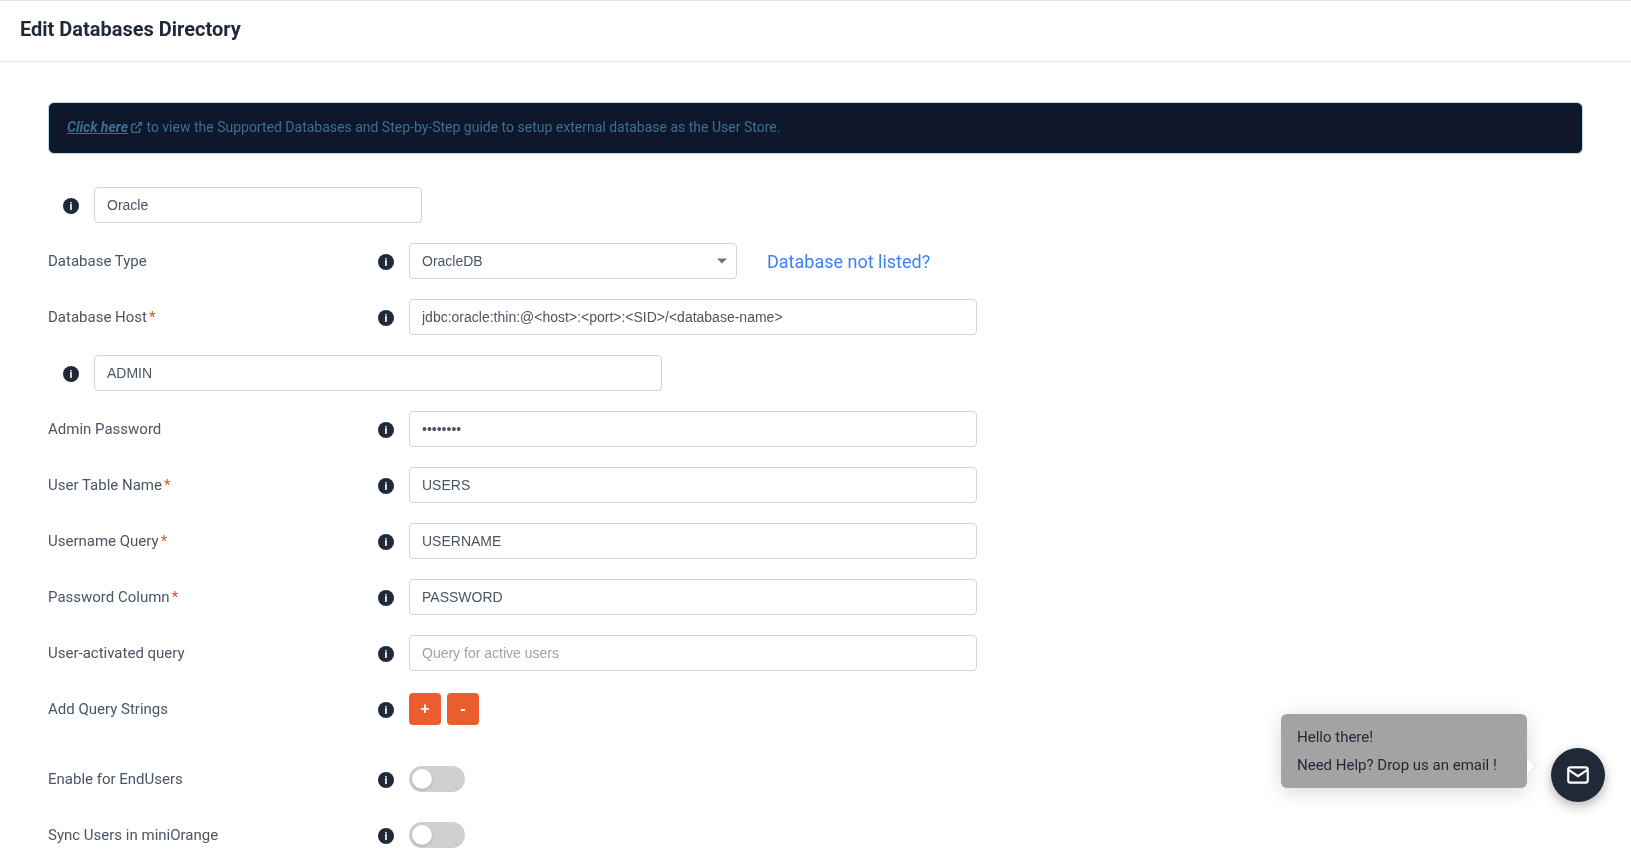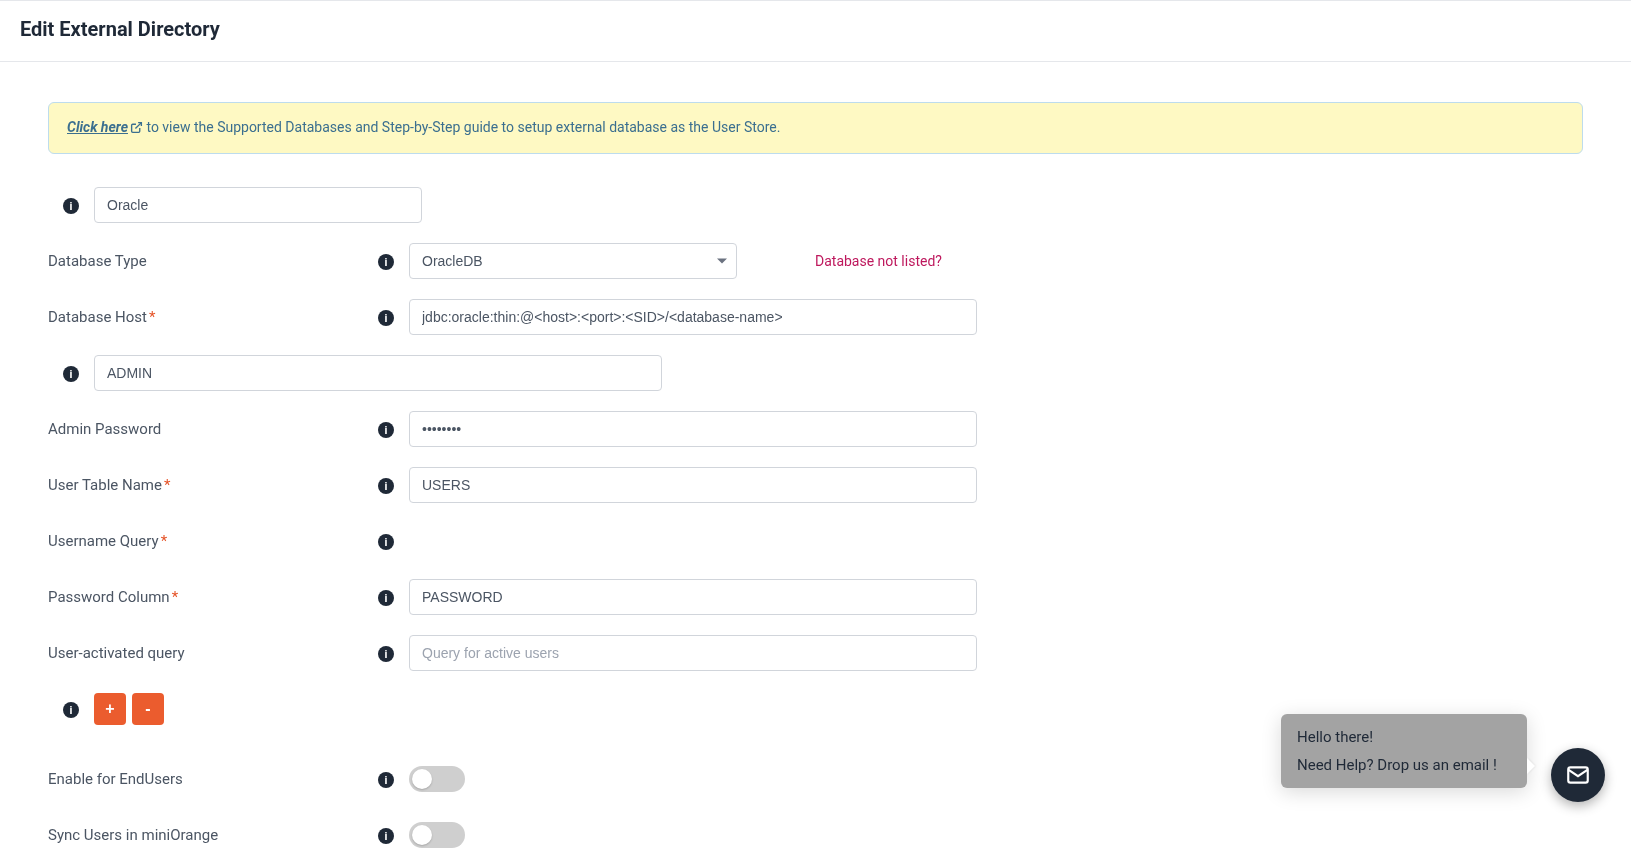--- a/index.html
+++ b/index.html
@@ -2,21 +2,21 @@
 <html><head>
 <meta charset="utf-8">
 <style>
   * { box-sizing: border-box; margin: 0; padding: 0; }
   html, body { font-family: -apple-system, BlinkMacSystemFont, "Segoe UI", Roboto, Arial, sans-serif; background:#fff; color:#2c3e50; }
   .page-top-border { border-top: 1px solid #e5e7eb; padding-top: 0; }
   .page-header { padding: 16px 20px 20px 20px; border-bottom: 1px solid #e5e7eb; }
   .page-title { font-size: 20px; font-weight: 700; color:#1f2937; }
   .content { padding: 40px 48px; }
   .info-banner {
-    background: #fef9c3;
+    background: #0f172a;
     border: 1px solid #bddced;
     border-radius: 6px;
     padding: 16px 18px;
     color:#3b6f8f;
     font-size: 14px;
     margin-bottom: 28px;
   }
   .info-banner a { color:#3b6f8f; font-weight: 700; text-decoration: underline; font-style: italic; }
   .form-row {
     display: flex;
@@ -60,21 +60,21 @@
   .w-med { width: 328px; }
   .w-wide { width: 568px; }
   .select-wrap { position: relative; display:inline-block; }
   .select-wrap select { appearance: none; padding-right: 32px; }
   .select-wrap::after {
     content: ""; position:absolute; right:10px; top:50%;
     width:0;height:0;border-left:5px solid transparent;border-right:5px solid transparent;border-top:5px solid #6b7280;
     transform: translateY(-50%);
     pointer-events:none;
   }
-  .link { color:#be185d; font-size:14px; text-decoration:none;margin-left:48px; }
+  .link { color:#3b82f6; font-size:18px; text-decoration:none; }
   .btn-sq {
     width:32px; height:32px; border:none; border-radius:4px;
     background:#eb5c2e; color:#fff; font-size:16px; font-weight:700;
     cursor:pointer; display:inline-flex; align-items:center; justify-content:center;
   }
   .btn-group { display:flex; gap:6px; }
   .toggle {
     width:56px; height:26px; border-radius:14px; background:#cfcfcf;
     position:relative; cursor:pointer; display:inline-block;
   }
@@ -116,21 +116,21 @@
     cursor:pointer;
     box-shadow: 0 4px 12px rgba(0,0,0,.3);
   }
   .chat-fab svg { width:26px; height:26px; stroke:#fff; fill:none; stroke-width:2; }
 </style>
 </head>
 <body>
 
 <div class="page-top-border">
   <div class="page-header">
-    <h1 class="page-title">Edit External Directory</h1>
+    <h1 class="page-title">Edit Databases Directory</h1>
   </div>
 
   <div class="content">
     <div class="info-banner">
       <a href="#"><span>Click here</span><span class="ext-icon"><svg width="13" height="13" viewBox="0 0 24 24" fill="none" stroke="#3b6f8f" stroke-width="2.5">
               <path d="M18 13v6a2 2 0 0 1-2 2H5a2 2 0 0 1-2-2V8a2 2 0 0 1 2-2h6"></path>
               <polyline points="15 3 21 3 21 9"></polyline>
               <line x1="10" y1="14" x2="21" y2="3"></line>
             </svg></span></a><span> to view the Supported Databases and Step-by-Step guide to setup external database as the User Store.</span>
     </div>
@@ -192,20 +192,23 @@
       <div class="input-col">
           <input type="text" class="input-text w-wide" value="USERS" style="">
         </div>
     </div>
 
     <div class="form-row">
       <div class="label-col"><span>Username Query</span><span class="req">*</span></div>
       <div class="info-col">
           <span class="info-icon">i</span>
         </div>
+      <div class="input-col">
+          <input type="text" class="input-text w-wide" value="USERNAME" style="">
+        </div>
     </div>
 
     <div class="form-row">
       <div class="label-col"><span>Password Column</span><span class="req">*</span></div>
       <div class="info-col">
           <span class="info-icon">i</span>
         </div>
       <div class="input-col">
           <input type="text" class="input-text w-wide" value="PASSWORD" style="">
         </div>
@@ -215,20 +218,21 @@
       <div class="label-col"><span>User-activated query</span></div>
       <div class="info-col">
           <span class="info-icon">i</span>
         </div>
       <div class="input-col">
           <input type="text" class="input-text w-wide" placeholder="Query for active users" style="">
         </div>
     </div>
 
     <div class="form-row">
+      <div class="label-col"><span>Add Query Strings</span></div>
       <div class="info-col">
           <span class="info-icon">i</span>
         </div>
       <div class="input-col">
         <div class="btn-group">
           <button class="btn-sq">+</button>
           <button class="btn-sq">-</button>
         </div>
       </div>
     </div>

